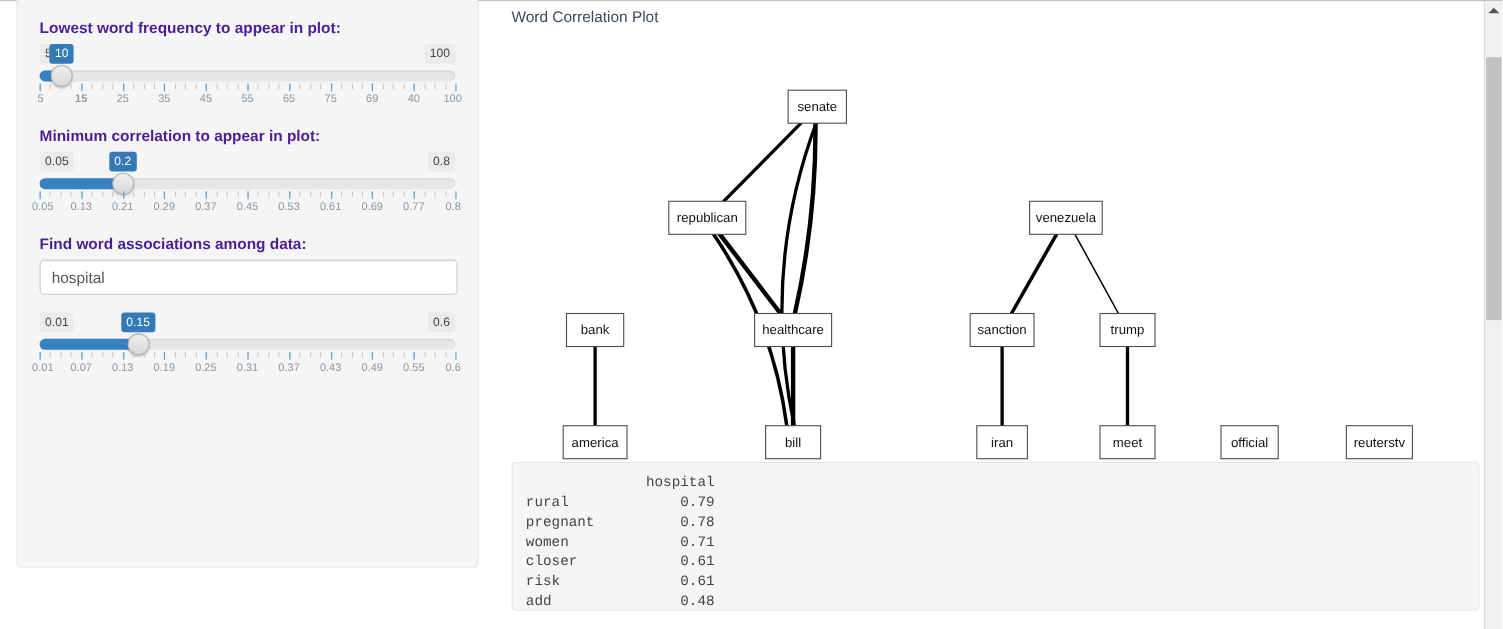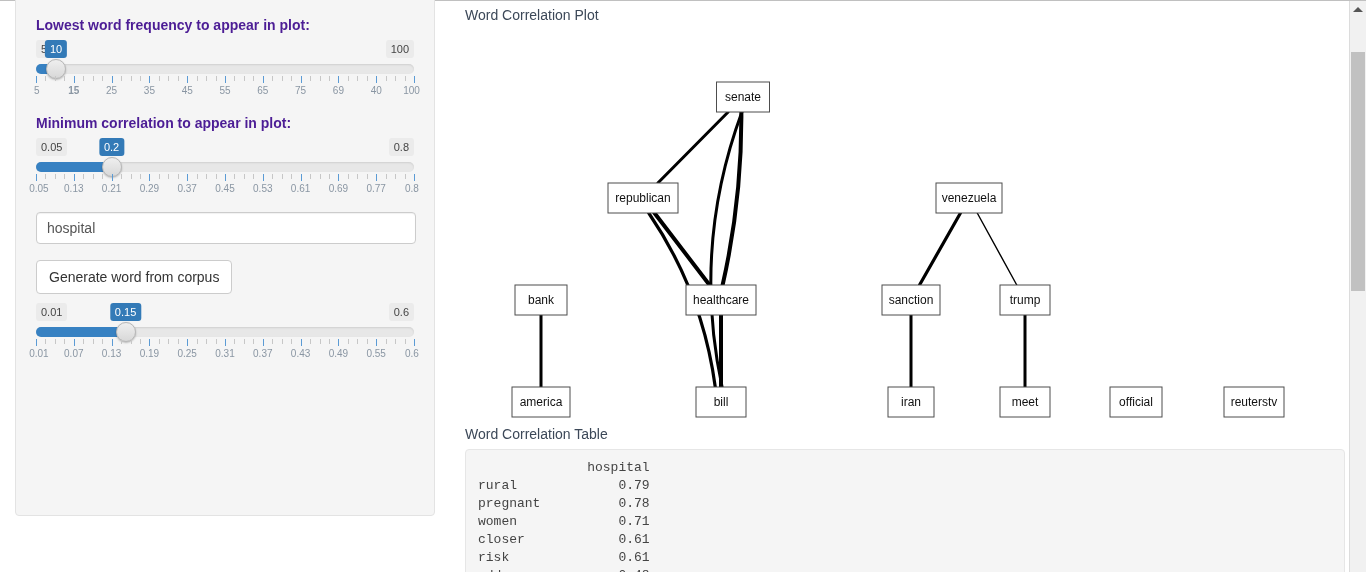--- a/index.html
+++ b/index.html
@@ -412,23 +412,23 @@
             <div class="tick-label" style="left: 50%;">0.45</div>
             <div class="tick-label" style="left: 60%;">0.53</div>
             <div class="tick-label" style="left: 70%;">0.61</div>
             <div class="tick-label" style="left: 80%;">0.69</div>
             <div class="tick-label" style="left: 90%;">0.77</div>
             <div class="tick-label" style="left: 100%; transform: translateX(-65%);">0.8</div>
           </div>
       </div>
 
       
+      <div class="ctrl-label">Find word associations among data:</div>
       <input class="text-input" type="text" id="assoc-input" value="hospital" style="">
 
-      <button class="btn">Generate word from corpus</button>
 
       
       <div class="slider-block">
         <div class="slider-tags">
           <span class="tag limit left">0.01</span>
           <span class="tag value" id="limit-val-tag" style="left: 23.7%;">0.15</span>
           <span class="tag limit right">0.6</span>
         </div>
         <div class="slider-bar">
           <div class="track"></div>
@@ -575,21 +575,20 @@
               <text x="671" y="376" text-anchor="middle" font-family="&quot;Liberation Sans&quot;, sans-serif" font-size="12" fill="#111111">official</text>
             </g>
             <g>
               <rect x="759" y="357" width="60" height="30" fill="#ffffff" stroke="#4d4d4d" stroke-width="1"></rect>
               <text x="789" y="376" text-anchor="middle" font-family="&quot;Liberation Sans&quot;, sans-serif" font-size="12" fill="#111111">reuterstv</text>
             </g>
           </g>
       </svg>
     </div>
 
-    <div class="section-title">Word Correlation Table</div>
 
     <div id="table-panel">
       <pre class="table-pre" id="table-pre">              hospital
 rural             0.79
 pregnant          0.78
 women             0.71
 closer            0.61
 risk              0.61
 add               0.48
 </pre>

